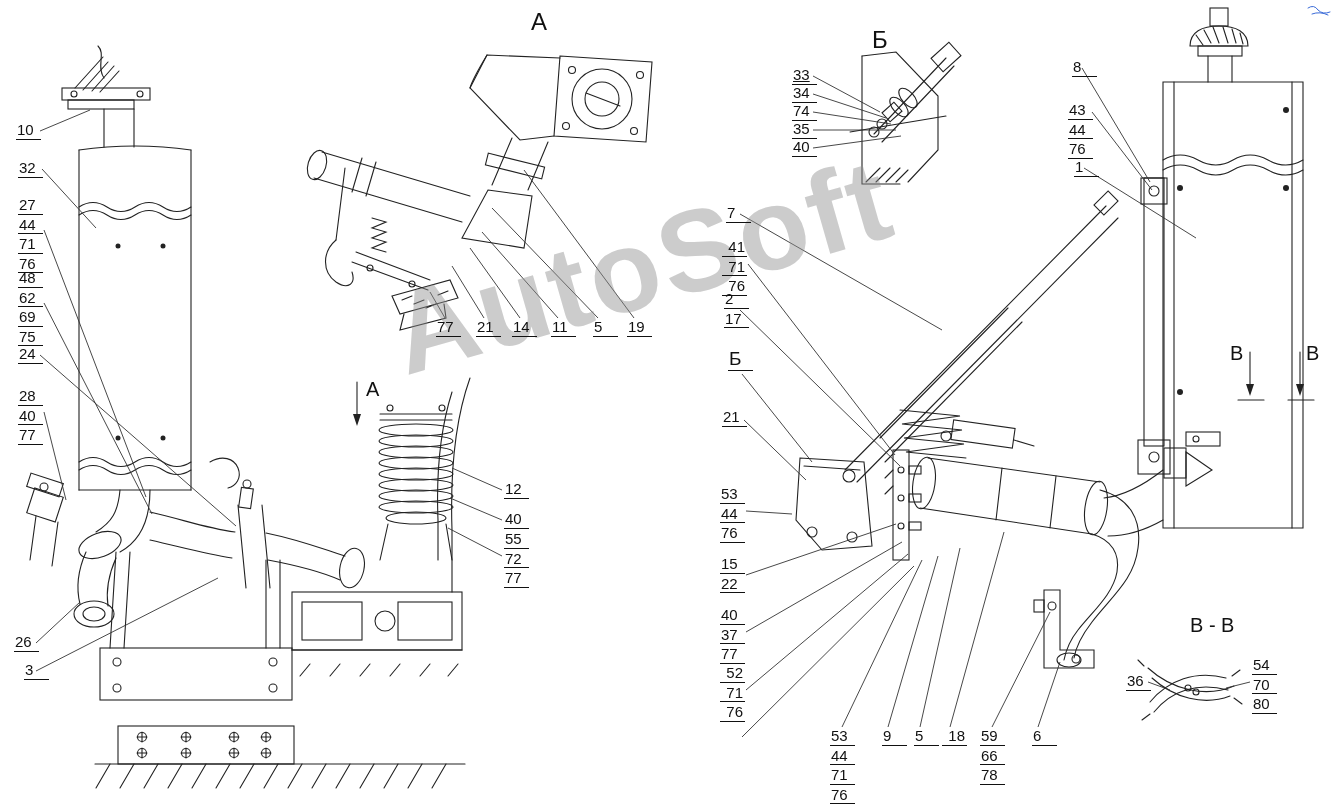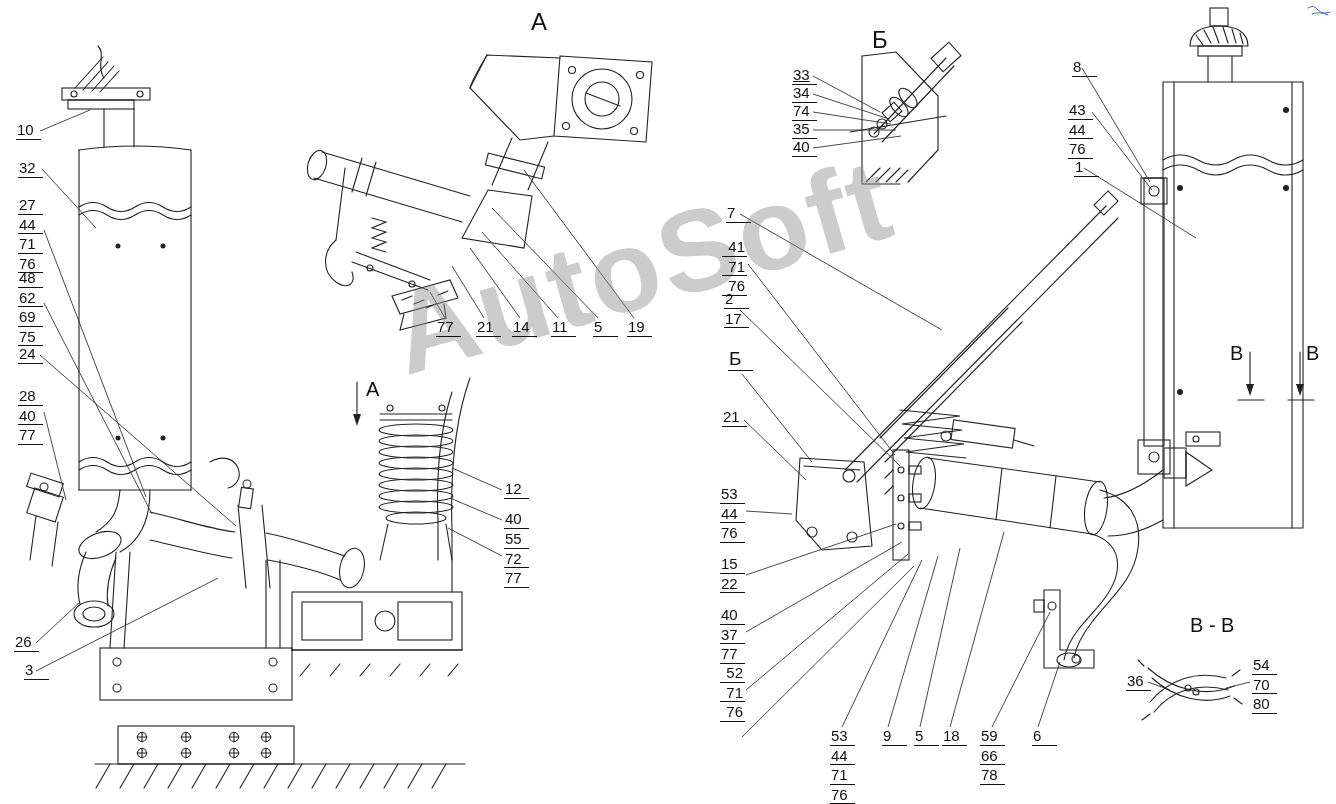--- a/index.html
+++ b/index.html
@@ -442,21 +442,21 @@
         <span class="part-num">44</span>
         <span class="part-num">71</span>
         <span class="part-num">76</span>
       </div>
       <div class="callout" style="left: 882px; top: 729px;">
         <span class="part-num">9</span>
       </div>
       <div class="callout" style="left: 914px; top: 729px;">
         <span class="part-num">5</span>
       </div>
-      <div class="callout" style="left: 942px; top: 729px;">
+      <div class="callout" style="left: 942px; top: 729px; text-align: right;">
         <span class="part-num">18</span>
       </div>
       <div class="callout" style="left: 980px; top: 729px;">
         <span class="part-num">59</span>
         <span class="part-num">66</span>
         <span class="part-num">78</span>
       </div>
       <div class="callout" style="left: 1032px; top: 729px;">
         <span class="part-num">6</span>
       </div>

